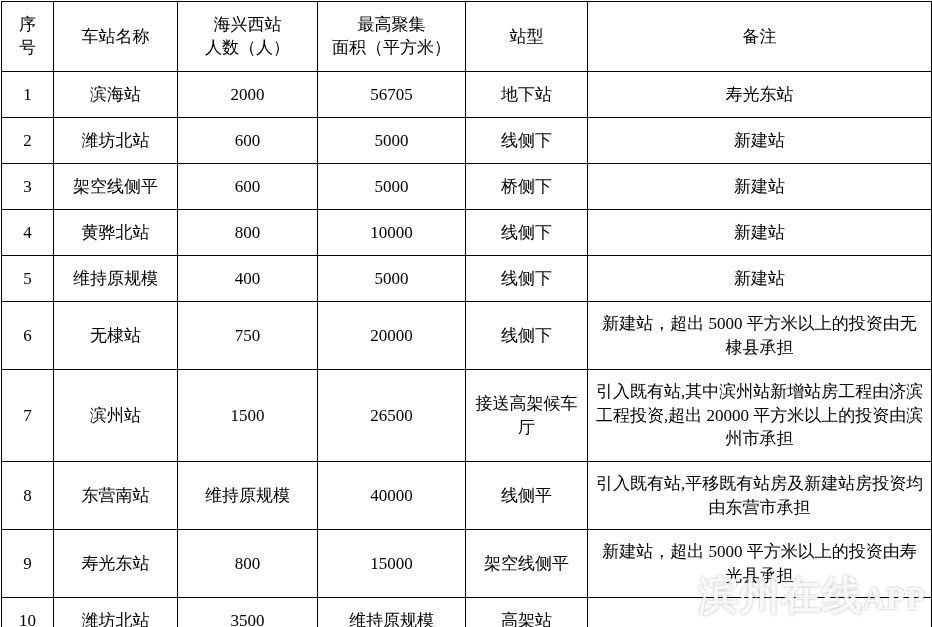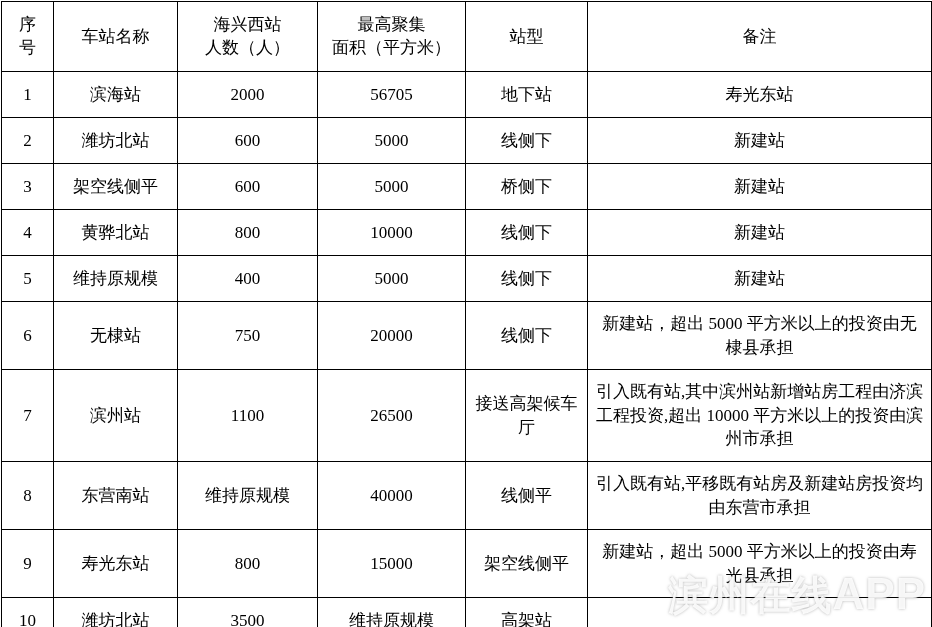--- a/index.html
+++ b/index.html
@@ -66,21 +66,22 @@
     font-family: "Liberation Sans", sans-serif;
     font-size: 40px;
     font-weight: bold;
     color: rgba(255,255,255,0.88);
     text-shadow: 0 0 3px rgba(120,120,120,0.55);
     letter-spacing: 1px;
     pointer-events: none;
     white-space: nowrap;
   }
   #watermark .wm-app {
-    font-size: 44px;
+    font-size: 31px;
+    font-family: Liberation Serif, serif;
   }
 </style>
 </head>
 <body>
 
 <table id="station-table">
   <colgroup>
     <col class="col-no">
     <col class="col-name">
     <col class="col-peak">
@@ -152,24 +153,24 @@
       <td class="rownum">6</td>
       <td>无棣站</td>
       <td>750</td>
       <td>20000</td>
       <td>线侧下</td>
       <td class="note-cell justify">新建站，超出 5000 平方米以上的投资由无棣县承担</td>
     </tr>
     <tr style="height:92px">
       <td class="rownum">7</td>
       <td>滨州站</td>
-      <td>1100</td>
+      <td>1500</td>
       <td>26500</td>
       <td>接送高架候车厅</td>
-      <td class="note-cell justify">引入既有站,其中滨州站新增站房工程由济滨工程投资,超出 10000 平方米以上的投资由滨州市承担</td>
+      <td class="note-cell justify">引入既有站,其中滨州站新增站房工程由济滨工程投资,超出 20000 平方米以上的投资由滨州市承担</td>
     </tr>
     <tr style="height:68px">
       <td class="rownum">8</td>
       <td>东营南站</td>
       <td>维持原规模</td>
       <td>40000</td>
       <td>线侧平</td>
       <td class="note-cell">引入既有站,平移既有站房及新建站房投资均由东营市承担</td>
     </tr>
     <tr style="height:68px">

